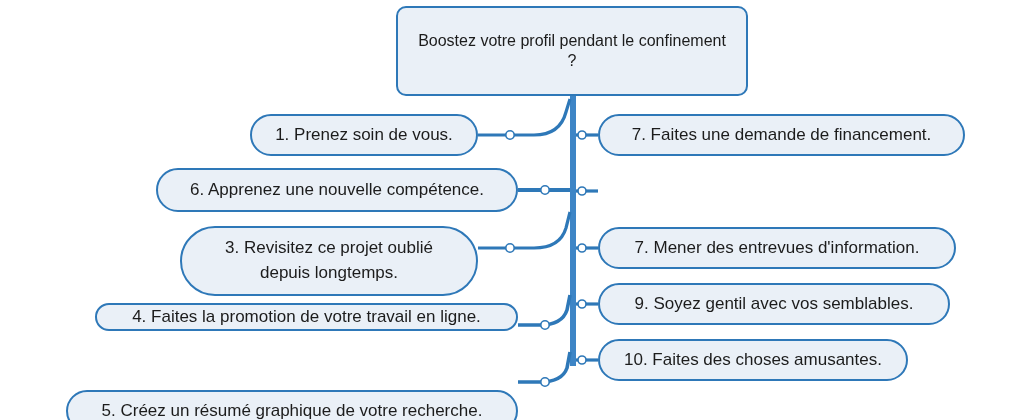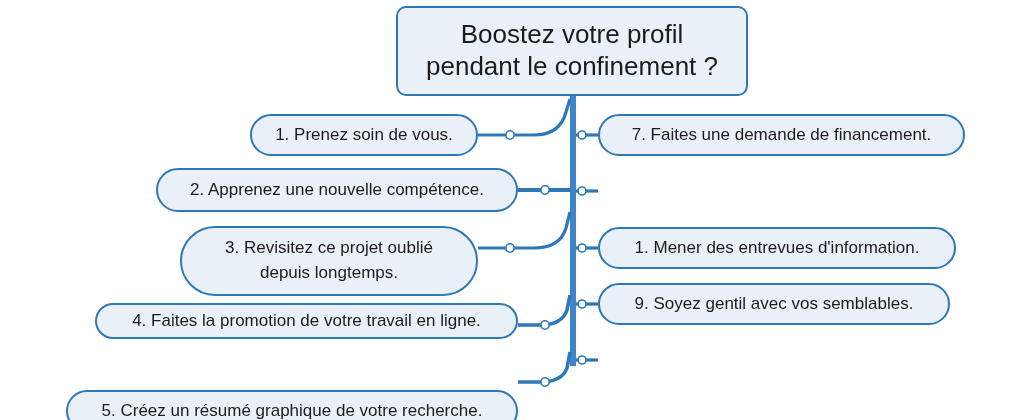--- a/index.html
+++ b/index.html
@@ -37,21 +37,21 @@
     display: flex;
     align-items: center;
     justify-content: center;
     text-align: center;
     color: #1c1c1c;
     line-height: 1.22;
   }
   
   .node.central {
     border-radius: 10px;
-    font-size: 26px;
+    font-size: 16px;
     padding: 4px 14px;
   }
   
   .node.leaf {
     border-radius: 999px;
     font-size: 17px;
     padding: 2px 16px;
   }
   .node.leaf.two-line {
     line-height: 1.45;
@@ -103,43 +103,46 @@
 
   <div class="node central" style="left:396px; top:6px; width:352px; height:90px;">
     <span class="node-text">Boostez votre profil pendant le confinement ?</span>
   </div>
 
   <div class="node leaf" style="left:250px; top:114px; width:228px; height:42px;">
     <span class="node-text">1. Prenez soin de vous.</span>
   </div>
 
   <div class="node leaf" style="left:156px; top:168px; width:362px; height:44px;">
-    <span class="node-text">2. Apprenez une nouvelle compétence.</span>
+    <span class="node-text">6. Apprenez une nouvelle compétence.</span>
   </div>
 
   <div class="node leaf two-line" style="left:180px; top:226px; width:298px; height:70px;justify-content:center;">
     <span class="node-text">3. Revisitez ce projet oublié
 depuis longtemps.</span>
   </div>
 
-  <div class="node leaf" style="left:95px; top:303px; width:423px; height:36px;">
+  <div class="node leaf" style="left:95px; top:303px; width:423px; height:28px;">
     <span class="node-text">4. Faites la promotion de votre travail en ligne.</span>
   </div>
 
   <div class="node leaf" style="left:66px; top:362px; width:452px; height:42px;margin-top:28px;">
     <span class="node-text">5. Créez un résumé graphique de votre recherche.</span>
   </div>
 
   <div class="node leaf" style="left:598px; top:114px; width:367px; height:42px;">
     <span class="node-text">7. Faites une demande de financement.</span>
   </div>
 
 
   <div class="node leaf" style="left:598px; top:227px; width:358px; height:42px;">
-    <span class="node-text">1. Mener des entrevues d'information.</span>
+    <span class="node-text">7. Mener des entrevues d'information.</span>
   </div>
 
   <div class="node leaf" style="left:598px; top:283px; width:352px; height:42px;">
     <span class="node-text">9. Soyez gentil avec  vos semblables.</span>
   </div>
 
+  <div class="node leaf" style="left:598px; top:339px; width:310px; height:42px;">
+    <span class="node-text">10. Faites des choses amusantes.</span>
+  </div>
 
 </div>
 
 </body></html>

